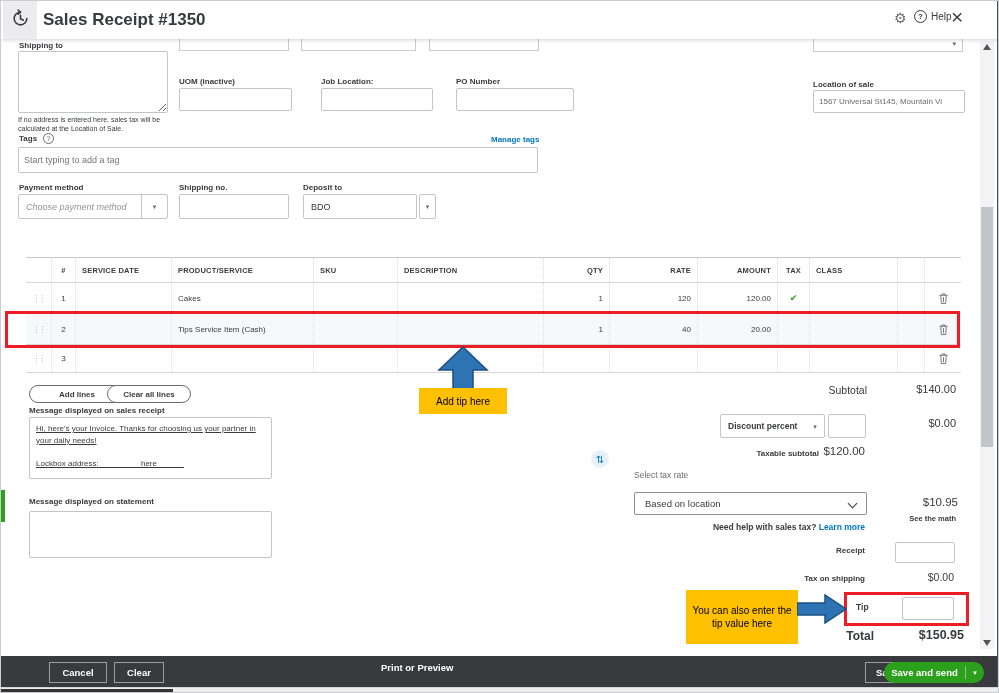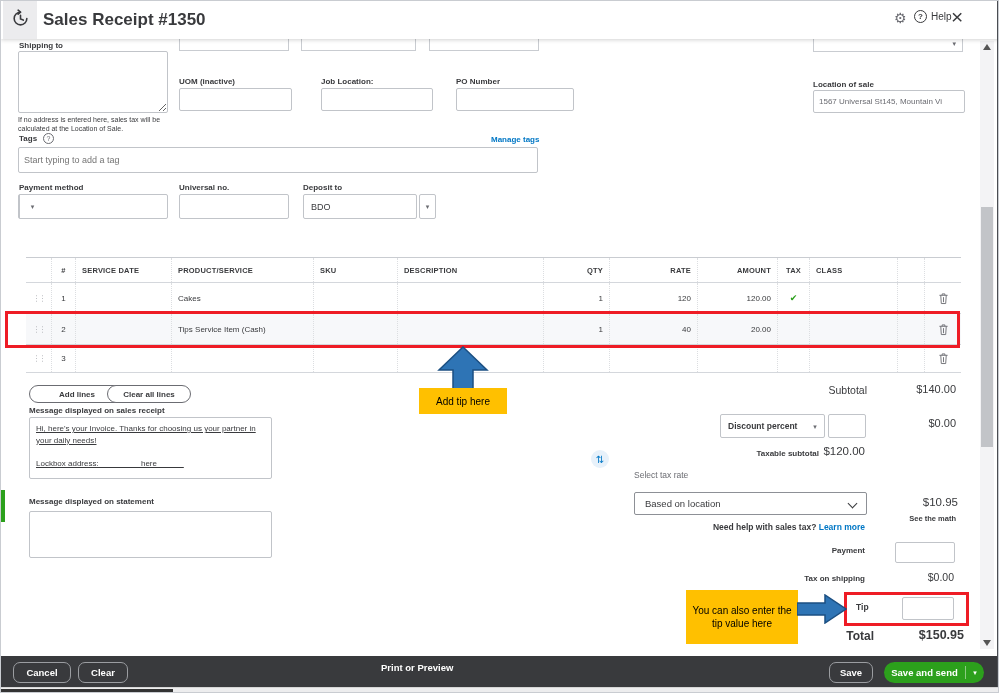--- a/index.html
+++ b/index.html
@@ -92,23 +92,23 @@
   .chev { position:absolute; right:10px; top:7px; width:7px; height:7px;
           border-right:1.5px solid #393a3d; border-bottom:1.5px solid #393a3d; transform:rotate(45deg); }
 
   
   .callout { position:absolute; background:#ffc000; color:#000; text-align:center;
              display:flex; align-items:center; justify-content:center; font-size:10px; line-height:1.3; z-index:7; }
   .bluearrow { position:absolute; z-index:7; }
 
   
   .footer { position:absolute; left:0; top:655px; width:999px; height:31px; background:#393a3d; z-index:20; }
-  .f-pill { position:absolute; top:6px; height:21px; border:1px solid #9b9da1; border-radius:7px;
+  .f-pill { position:absolute; top:6px; height:21px; border:1px solid #9b9da1; border-radius:0;
             color:#fff; font-size:9.5px; font-weight:bold; display:flex; align-items:center;
-            justify-content:center; cursor:pointer; background:transparent; }
+            justify-content:center; cursor:pointer; background:transparent;margin-left:36px; }
   .f-center { position:absolute; left:380px; top:6px; height:21px; display:flex; align-items:center; gap:10px;flex-direction:column; }
   .f-link { color:#fff; font-size:9.5px; font-weight:bold; cursor:pointer; white-space:nowrap; }
   .f-div { width:1px; height:13px; background:#63656a; }
   .save-send { position:absolute; left:883px; top:6px; width:100px; height:21px; background:#2ca01c;
                border-radius:11px; display:flex; align-items:center; cursor:pointer; }
   .save-send .txt { flex:1; text-align:center; color:#fff; font-size:9.5px; font-weight:bold; }
   .save-send .div { width:1px; height:13px; background:rgba(255,255,255,.45); }
   .save-send .car { width:18px; text-align:center; color:#fff; font-size:7px; }
 
   
@@ -170,26 +170,27 @@
   <div class="lbl" style="left:812px; top:79px;">Location of sale</div>
   <div class="inp los-inp">1567 Universal St145, Mountain Vi</div>
 
   <div class="lbl" style="left:18px; top:133px;">Tags</div>
   <div class="qmark" style="left:42px; top:132px;">?</div>
   <div class="lbl link" style="left:490px; top:134px; font-weight:bold;">Manage tags</div>
   <input class="inp" style="left: 17px; top: 146px; width: 520px; height: 26px; font-size: 9px; color: rgb(141, 144, 150);" placeholder="Start typing to add a tag">
 
   <div class="lbl" style="left:18px; top:182px;">Payment method</div>
   <div class="dd" style="left:17px; top:193px; width:150px; height:25px;">
+    <div class="dd-main ph">Choose payment method</div>
     <div class="dd-caret">
         <span class="caret">▾</span>
       </div>
   </div>
 
-  <div class="lbl" style="left:178px; top:182px;">Universal no.</div>
+  <div class="lbl" style="left:178px; top:182px;">Shipping no.</div>
   <input class="inp" style="left: 178px; top: 193px; width: 110px; height: 25px;">
 
   <div class="lbl" style="left:302px; top:182px;">Deposit to</div>
   <div class="dd" style="left:302px; top:193px; width:114px; height:25px;">
     <div class="dd-main">BDO</div>
   </div>
   <div class="dd" style="left:418px; top:193px; width:17px; height:25px; justify-content:center; align-items:center;">
     <span class="caret">▾</span>
   </div>
 
@@ -321,21 +322,21 @@
     <span class="chev"></span>
   </div>
   <div class="tot-val" style="left:890px; top:495px; width:67px; font-size:11.5px;">$10.95</div>
   <div class="tot-val link" style="left:870px; top:513px; width:85px; font-size:7.5px; font-weight:bold;">See the math</div>
 
   <div class="tot-lbl" style="left:620px; top:521px; width:244px; font-size:8.5px; font-weight:bold;">
     <span>Need help with sales tax?</span>
     <span class="link">Learn more</span>
   </div>
 
-  <div class="tot-lbl" style="left:760px; top:545px; width:104px; font-size:8px; font-weight:bold;">Payment</div>
+  <div class="tot-lbl" style="left:760px; top:545px; width:104px; font-size:8px; font-weight:bold;">Receipt</div>
   <input class="inp" style="left: 894px; top: 541px; width: 60px; height: 21px;">
 
   <div class="tot-lbl" style="left:720px; top:573px; width:144px; font-size:8px; font-weight:bold;">Tax on shipping</div>
   <div class="tot-val" style="left:890px; top:570px; width:63px; font-size:10.5px;">$0.00</div>
 
   <div class="tot-lbl" style="left:855px; top:601px; width:30px; text-align:left; font-size:8.5px; font-weight:bold;">Tip</div>
   <input class="inp" style="left: 901px; top: 596px; width: 52px; height: 23px;">
   <div class="red-outline tip-red"></div>
 
   <div class="callout" style="left:685px; top:589px; width:112px; height:54px; padding:3px;">You can also enter the tip value here</div>

